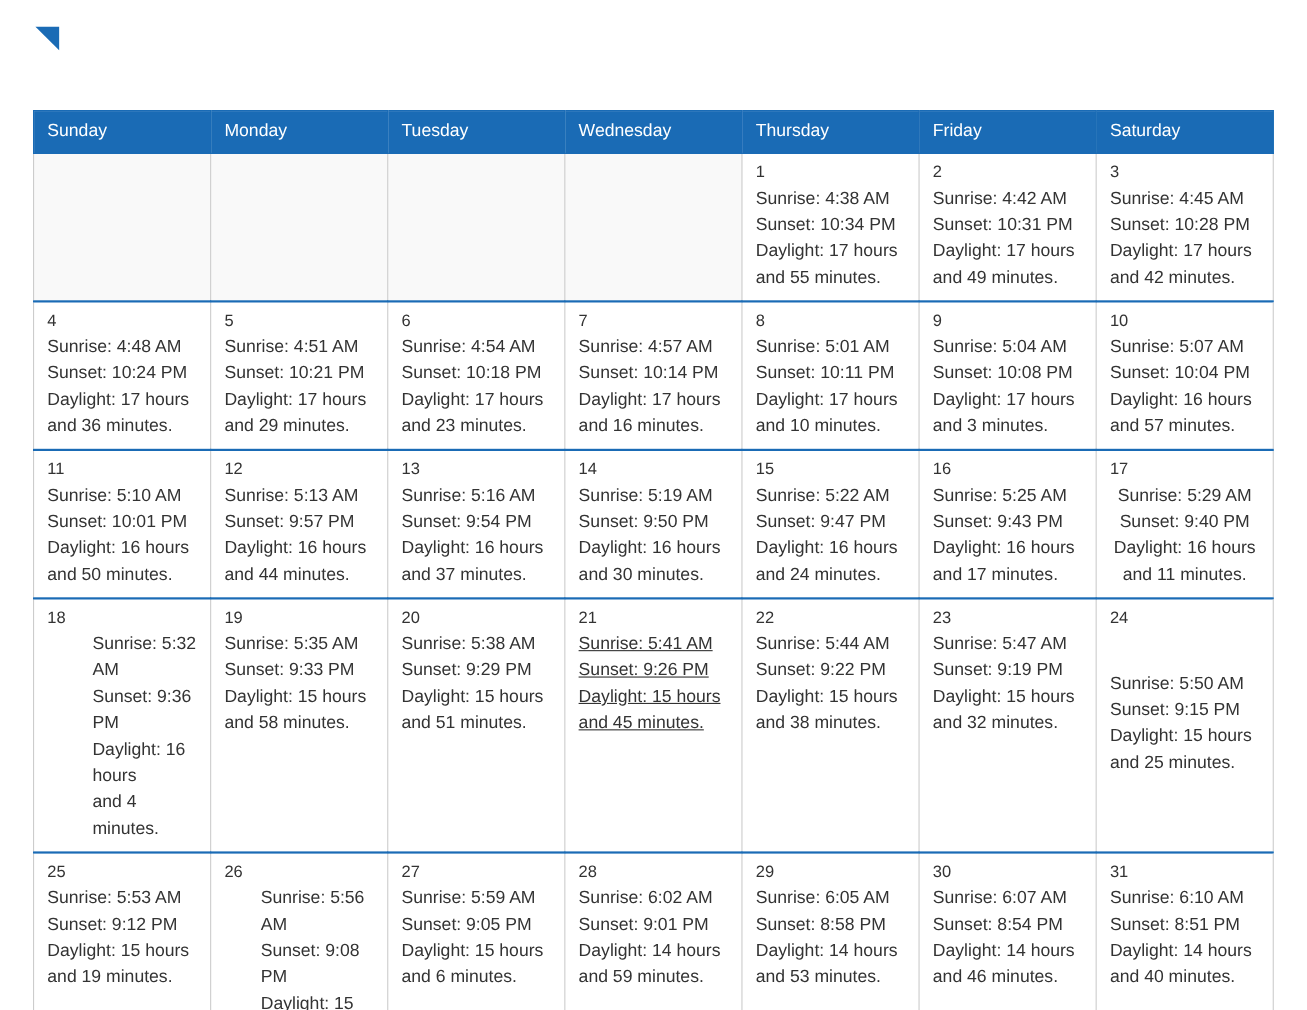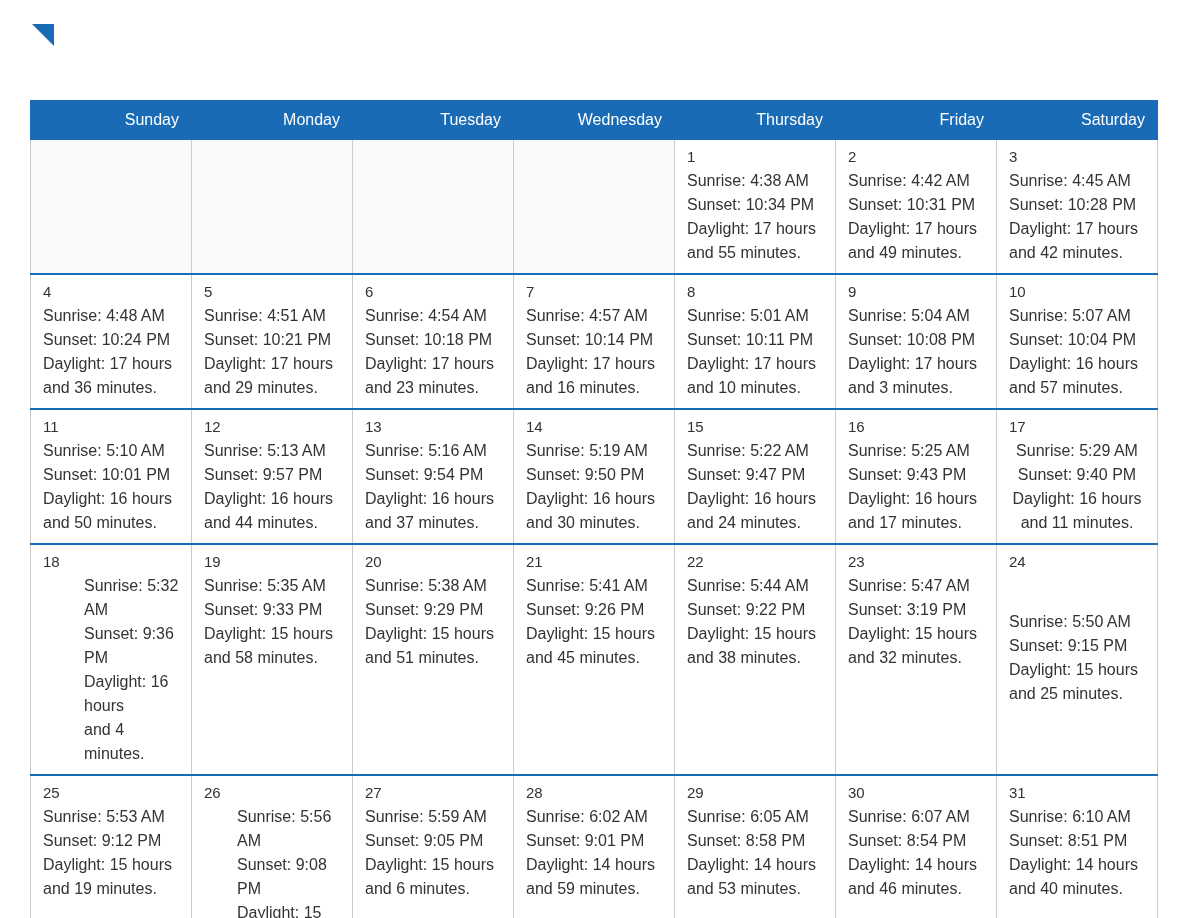--- a/index.html
+++ b/index.html
@@ -35,21 +35,21 @@
       border-collapse: collapse;
     }
     .calendar thead tr {
       background-color: #1a6bb5;
     }
     .calendar thead th {
       color: #fff;
       font-size: 16px;
       font-weight: normal;
       padding: 10px 12px;
-      text-align: right;
+      text-align: left;
       border: 1px solid #1a6bb5;
       width: calc(100% / 7);
     }
     .calendar tbody tr {
       vertical-align: top;
       border-bottom: 2px solid #1a6bb5;
     }
     .calendar tbody td {
       padding: 8px 12px;
       border-right: 1px solid #ccc;
@@ -277,36 +277,36 @@
         </td>
         <td>
           <span class="day-number">20</span>
           <div class="day-info" style="white-space: pre-line;">Sunrise: 5:38 AM
 Sunset: 9:29 PM
 Daylight: 15 hours
 and 51 minutes.</div>
         </td>
         <td>
           <span class="day-number">21</span>
-          <div class="day-info" style="white-space: pre-line;">Sunrise: 5:41 AM
+          <div class="day-info" style="white-space: pre-line; text-decoration: underline;">Sunrise: 5:41 AM
 Sunset: 9:26 PM
 Daylight: 15 hours
 and 45 minutes.</div>
         </td>
         <td>
           <span class="day-number">22</span>
           <div class="day-info" style="white-space: pre-line;">Sunrise: 5:44 AM
 Sunset: 9:22 PM
 Daylight: 15 hours
 and 38 minutes.</div>
         </td>
         <td>
           <span class="day-number">23</span>
           <div class="day-info" style="white-space: pre-line;">Sunrise: 5:47 AM
-Sunset: 3:19 PM
+Sunset: 9:19 PM
 Daylight: 15 hours
 and 32 minutes.</div>
         </td>
         <td>
           <span class="day-number">24</span>
           <div class="day-info" style="white-space: pre-line; margin-top: 40px;">Sunrise: 5:50 AM
 Sunset: 9:15 PM
 Daylight: 15 hours
 and 25 minutes.</div>
         </td>

